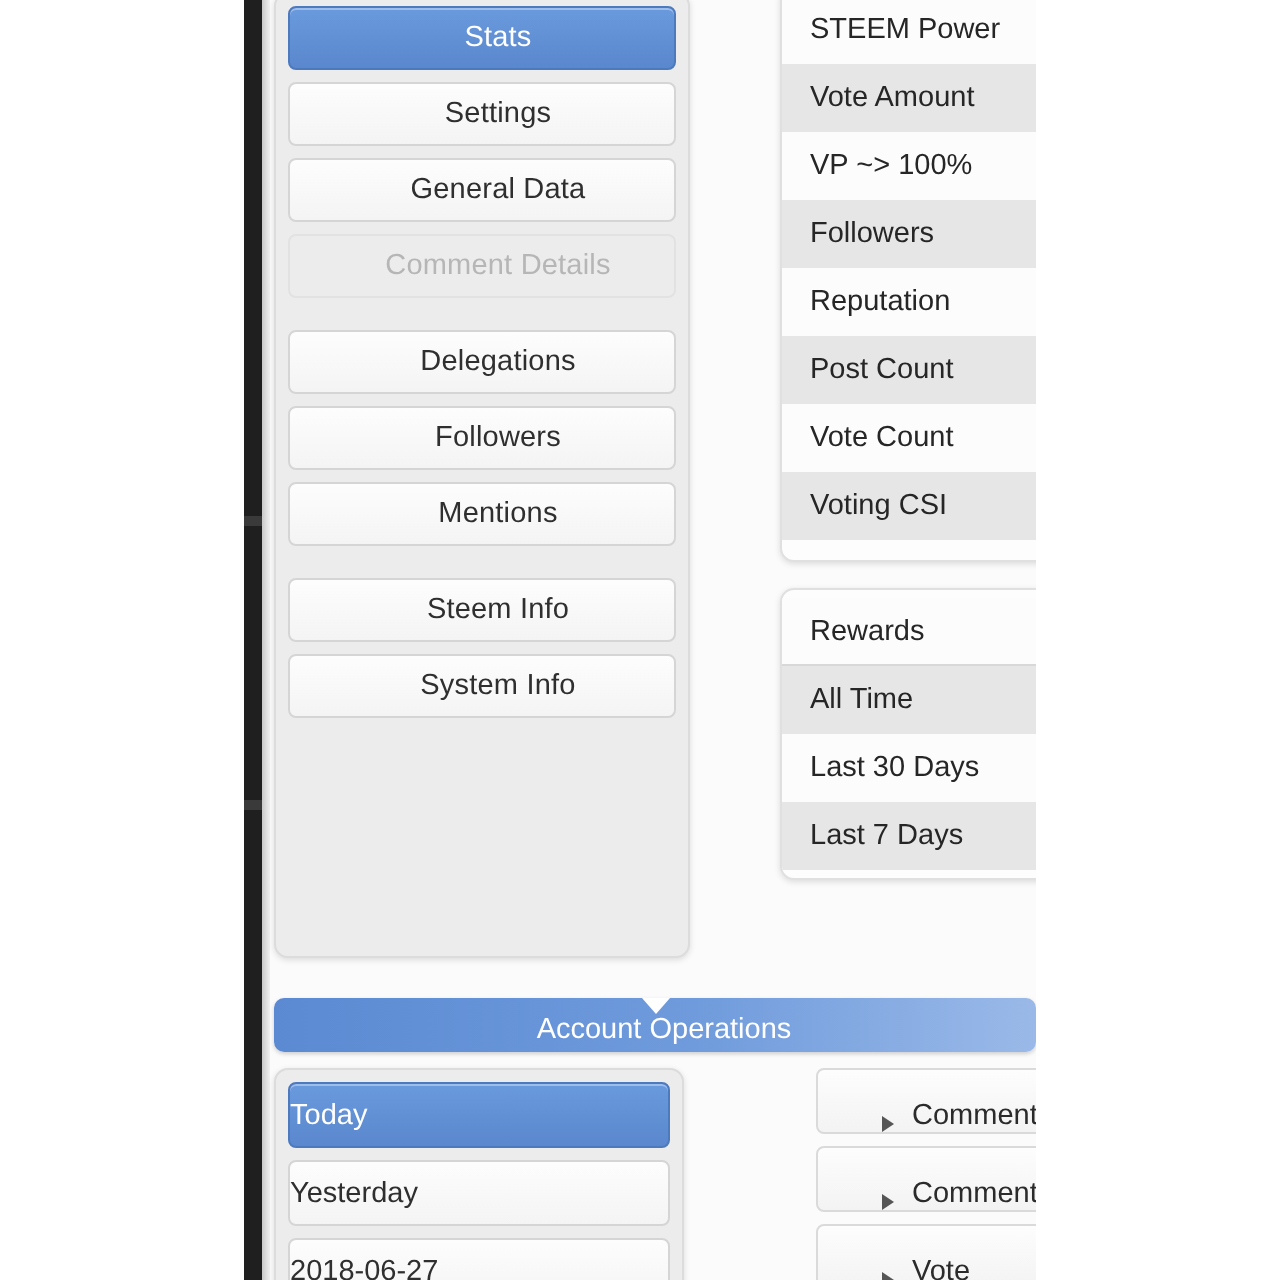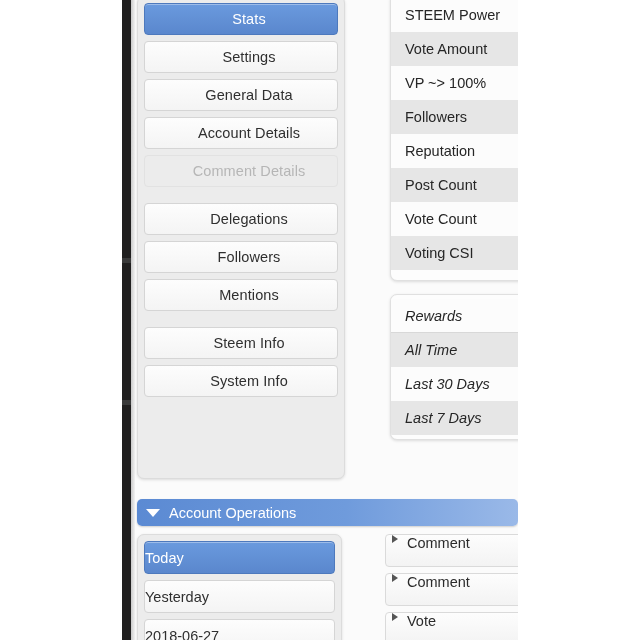--- a/index.html
+++ b/index.html
@@ -124,21 +124,20 @@
   }
   #rewards-card {
     left: 390px;
     top: 294px;
     width: 200px;
     height: 146px;
     background: #fdfdfd;
     border: 1px solid #e0e0e0;
     padding: 4px 0 4px 0;
     overflow: hidden;
-    font-style: italic;
   }
 
   .tbl-row {
     height: 34px;
     display: flex;
     align-items: center;
     padding-left: 14px;
     font-size: 14.5px;
     color: #262626;
     box-sizing: border-box;
@@ -161,20 +160,21 @@
     border-radius: 5px;
     background: linear-gradient(to right, #5b8ad3 0%, #6f9bdc 55%, #9ab9e8 100%);
     box-shadow: 0 1px 2px rgba(0,0,0,0.18);
     display: flex;
     align-items: center;
     padding-left: 9px;
     box-sizing: border-box;
     color: #ffffff;
     font-size: 14.5px;
     overflow: hidden;
+    flex-direction: column;
   }
   #ops-header .caret {
     width: 0; height: 0;
     border-left: 7px solid transparent;
     border-right: 7px solid transparent;
     border-top: 8px solid #ffffff;
     margin-right: 9px;
     flex: 0 0 auto;
   }
 
@@ -212,29 +212,29 @@
     position: absolute;
     left: 385px;
     top: 534px;
     width: 133px;
     height: 106px;
     overflow: hidden;
   }
   .op-item {
     height: 33px;
     margin-bottom: 6px;
-    margin-left: 0;
+    margin-left: 23px;
     width: 200px;
     border: 1px solid #dadada;
     border-radius: 4px;
     background: linear-gradient(to bottom, #fdfdfd, #f3f3f3);
     box-sizing: border-box;
     display: flex;
-    align-items: flex-start;
-    padding-left: 6px;
+    align-items: flex-end;
+    padding-left: 32px;
     font-size: 14.5px;
     color: #2b2b2b;
     white-space: nowrap;
   }
   .op-item .tri {
     width: 0; height: 0;
     border-top: 4px solid transparent;
     border-bottom: 4px solid transparent;
     border-left: 6px solid #555;
     margin-right: 9px;
@@ -267,23 +267,20 @@
 
     <div class="menu-item selected">
       <span>Stats</span>
     </div>
     <div class="menu-item">
       <span>Settings</span>
     </div>
     <div class="menu-item">
       <span>General Data</span>
     </div>
-    <div class="menu-item">
-      <span>Account Details</span>
-    </div>
     <div class="menu-item disabled">
       <span>Comment Details</span>
     </div>
 
     <div class="menu-gap"></div>
 
     <div class="menu-item">
       <span>Delegations</span>
     </div>
     <div class="menu-item">

